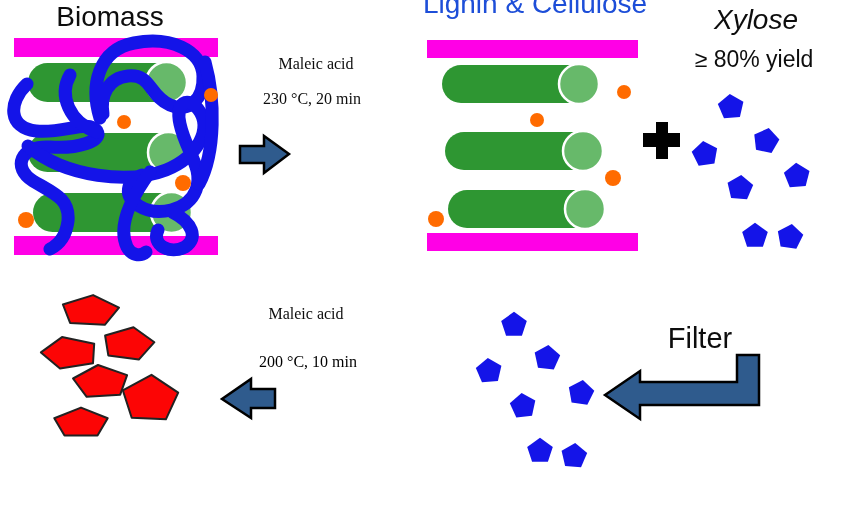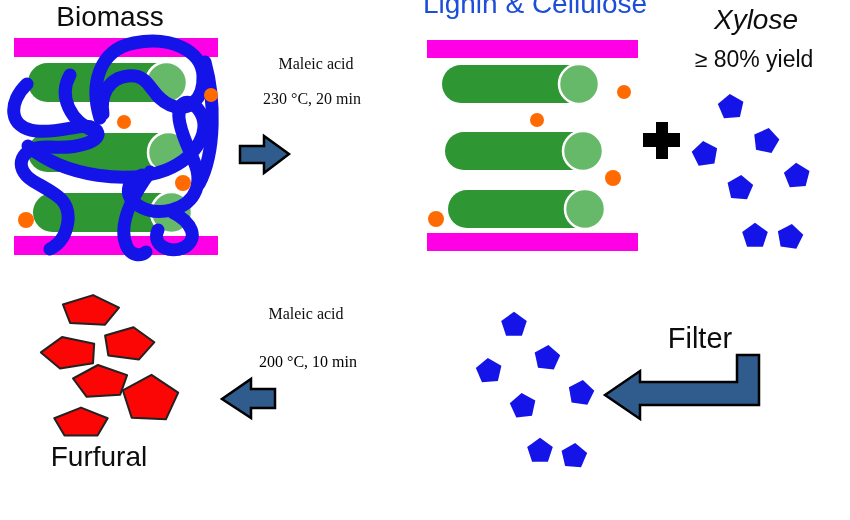--- a/index.html
+++ b/index.html
@@ -119,14 +119,13 @@
 
   <div class="label sans t28" style="left: 110px; top: 17px; color: rgb(13, 13, 13);">Biomass</div>
   <div class="label serif t26" style="left: 316px; top: 64px; color: rgb(13, 13, 13);">Maleic acid</div>
   <div class="label serif t26" style="left: 312px; top: 99px; color: rgb(13, 13, 13);">230 °C, 20 min</div>
   <div class="label sans t28" style="left: 535px; top: 4px; color: #1d4ed8;">Lignin &amp; Cellulose</div>
   <div class="label sans t28" style="left: 756px; top: 20px; color: rgb(13, 13, 13); font-style: italic;">Xylose</div>
   <div class="label sans t27" style="left: 754px; top: 59px; color: rgb(13, 13, 13);">≥ 80% yield</div>
   <div class="label serif t26" style="left: 306px; top: 314px; color: rgb(13, 13, 13);">Maleic acid</div>
   <div class="label serif t26" style="left: 308px; top: 347px; color: #000000; margin-top: 15px;">200 °C, 10 min</div>
   <div class="label sans t29" style="left: 700px; top: 338px; color: rgb(13, 13, 13);">Filter</div>
-  <div class="label sans t28" style="left: 99px; top: 457px; color: rgb(13, 13, 13);">Furfural</div>
 </div>
 
 </body></html>

